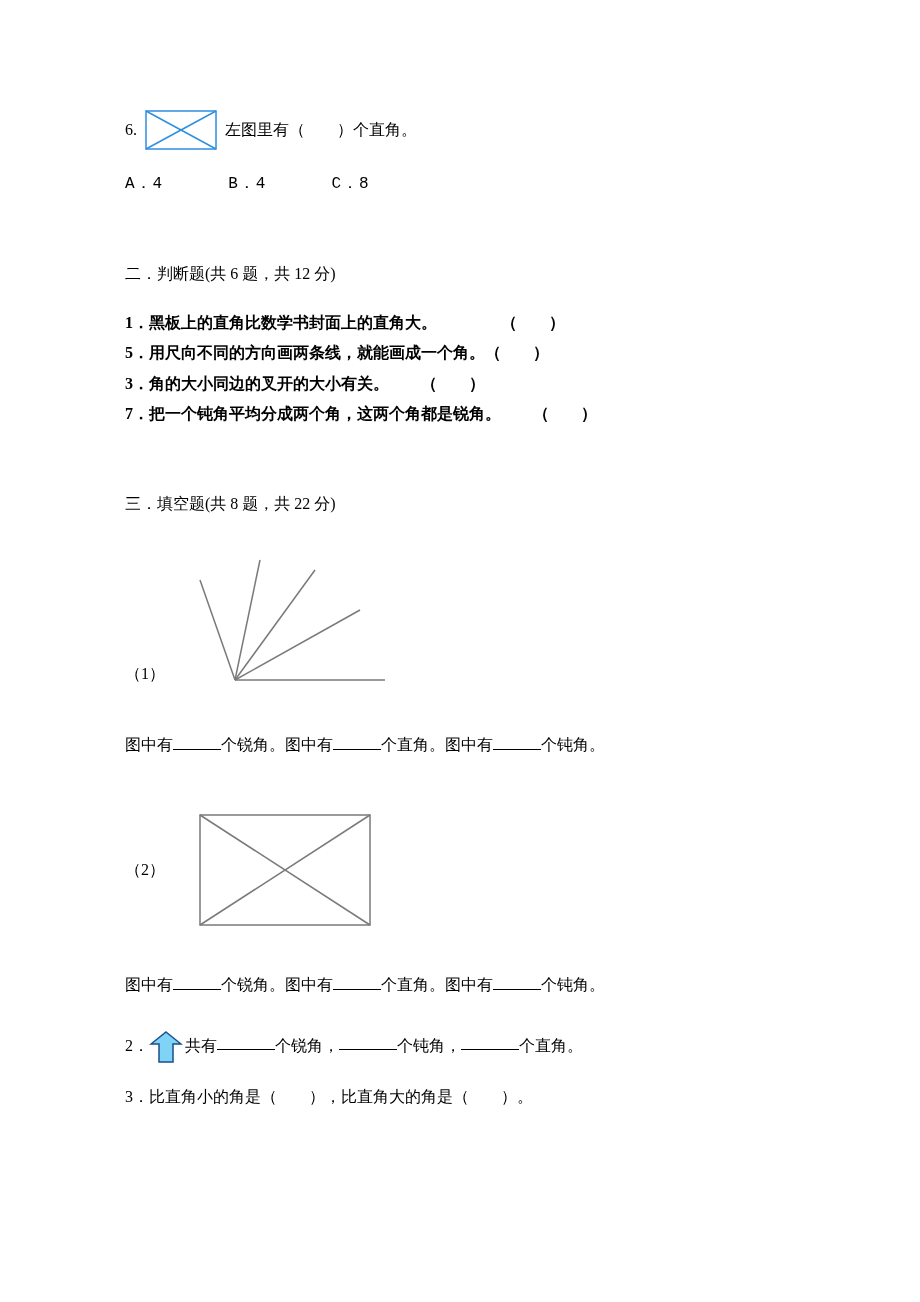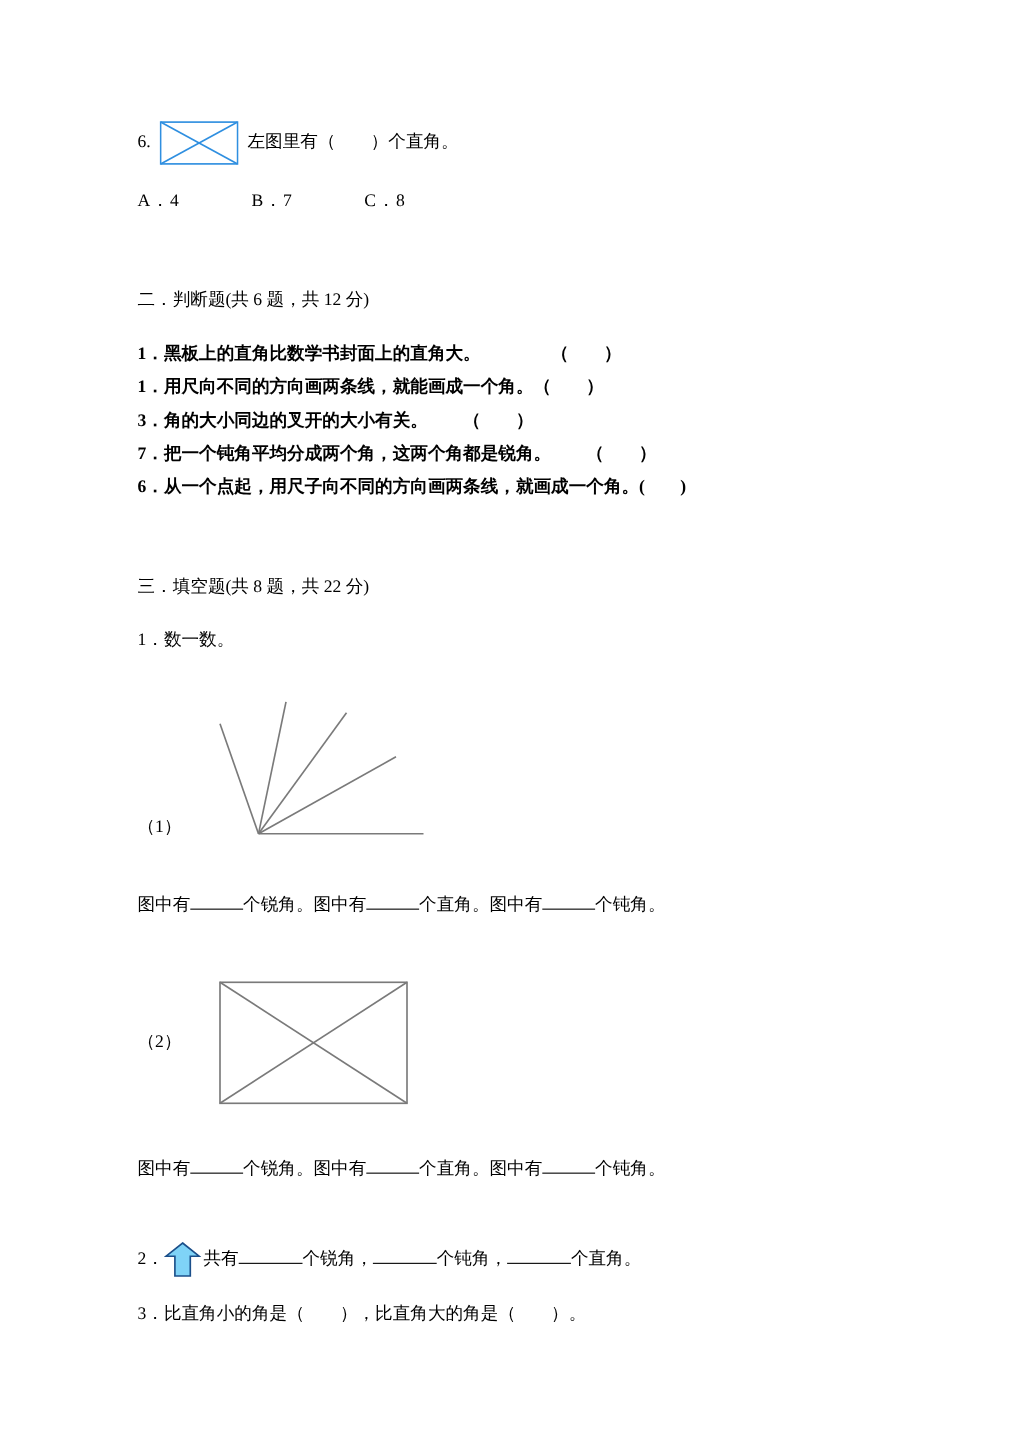--- a/index.html
+++ b/index.html
@@ -20,20 +20,21 @@
     align-items: center;
     gap: 8px;
   }
   .options {
     margin-top: 18px;
     letter-spacing: 1px;
   }
   .options span {
     display: inline-block;
     margin-right: 60px;
+    font-family: Liberation Mono, monospace;
   }
   .section-head {
     font-weight: normal;
     margin-top: 60px;
     margin-bottom: 18px;
   }
   .judge-list div {
     line-height: 1.9;
     font-weight: bold;
   }
@@ -78,36 +79,34 @@
         <rect x="1" y="1" width="70" height="38" fill="none" stroke="#2f8fe0" stroke-width="1.5"></rect>
         <line x1="1" y1="1" x2="71" y2="39" stroke="#2f8fe0" stroke-width="1.5"></line>
         <line x1="71" y1="1" x2="1" y2="39" stroke="#2f8fe0" stroke-width="1.5"></line>
       </svg>
     </span>
     <span>左图里有（　　）个直角。</span>
   </div>
 
   <div class="options">
     <span>A．4</span>
-    <span>B．7</span>
+    <span>B．4</span>
     <span>C．8</span>
   </div>
 
   <div class="section-head">二．判断题(共 6 题，共 12 分)</div>
   <div class="judge-list">
     <div>1．黑板上的直角比数学书封面上的直角大。　　　　（　　）</div>
-    <div>1．用尺向不同的方向画两条线，就能画成一个角。（　　）</div>
+    <div>5．用尺向不同的方向画两条线，就能画成一个角。（　　）</div>
     <div>3．角的大小同边的叉开的大小有关。　　（　　）</div>
     <div>7．把一个钝角平均分成两个角，这两个角都是锐角。　　（　　）</div>
-    <div>6．从一个点起，用尺子向不同的方向画两条线，就画成一个角。(　　)</div>
   </div>
 
   <div class="section-head" style="">三．填空题(共 8 题，共 22 分)</div>
 
-  <div>1．数一数。</div>
 
   <div class="fill-row" style="align-items:flex-end;">
     <div class="fill-label">（1）</div>
     <div>
       <svg width="200" height="140" viewBox="0 0 200 140">
         <g stroke="#7a7a7a" stroke-width="1.5">
           <line x1="40" y1="130" x2="190" y2="130"></line>
           <line x1="40" y1="130" x2="165" y2="60"></line>
           <line x1="40" y1="130" x2="120" y2="20"></line>
           <line x1="40" y1="130" x2="65" y2="10"></line>
@@ -131,21 +130,21 @@
           <line x1="175" y1="5" x2="5" y2="115"></line>
         </g>
       </svg>
     </div>
   </div>
 
   <div style="margin-top:40px;">
     <span>图中有</span><span class="blank-short"></span><span>个锐角。图中有</span><span class="blank-short"></span><span>个直角。图中有</span><span class="blank-short"></span><span>个钝角。</span>
   </div>
 
-  <div style="margin-top:50px;">
+  <div style="margin-top:29px;">
     <span>2．</span><span class="arrow-shape">
       <svg width="34" height="34" viewBox="0 0 34 34">
         <polygon points="17,2 32,14 24,14 24,32 10,32 10,14 2,14" fill="#7fd3f7" stroke="#1b4f8a" stroke-width="1.5"></polygon>
       </svg>
     </span><span>共有</span><span class="blank-mid"></span><span>个锐角，</span><span class="blank-mid"></span><span>个钝角，</span><span class="blank-mid"></span><span>个直角。</span>
   </div>
 
   <div style="margin-top:18px;">3．比直角小的角是（　　），比直角大的角是（　　）。</div>
 
 </div>

